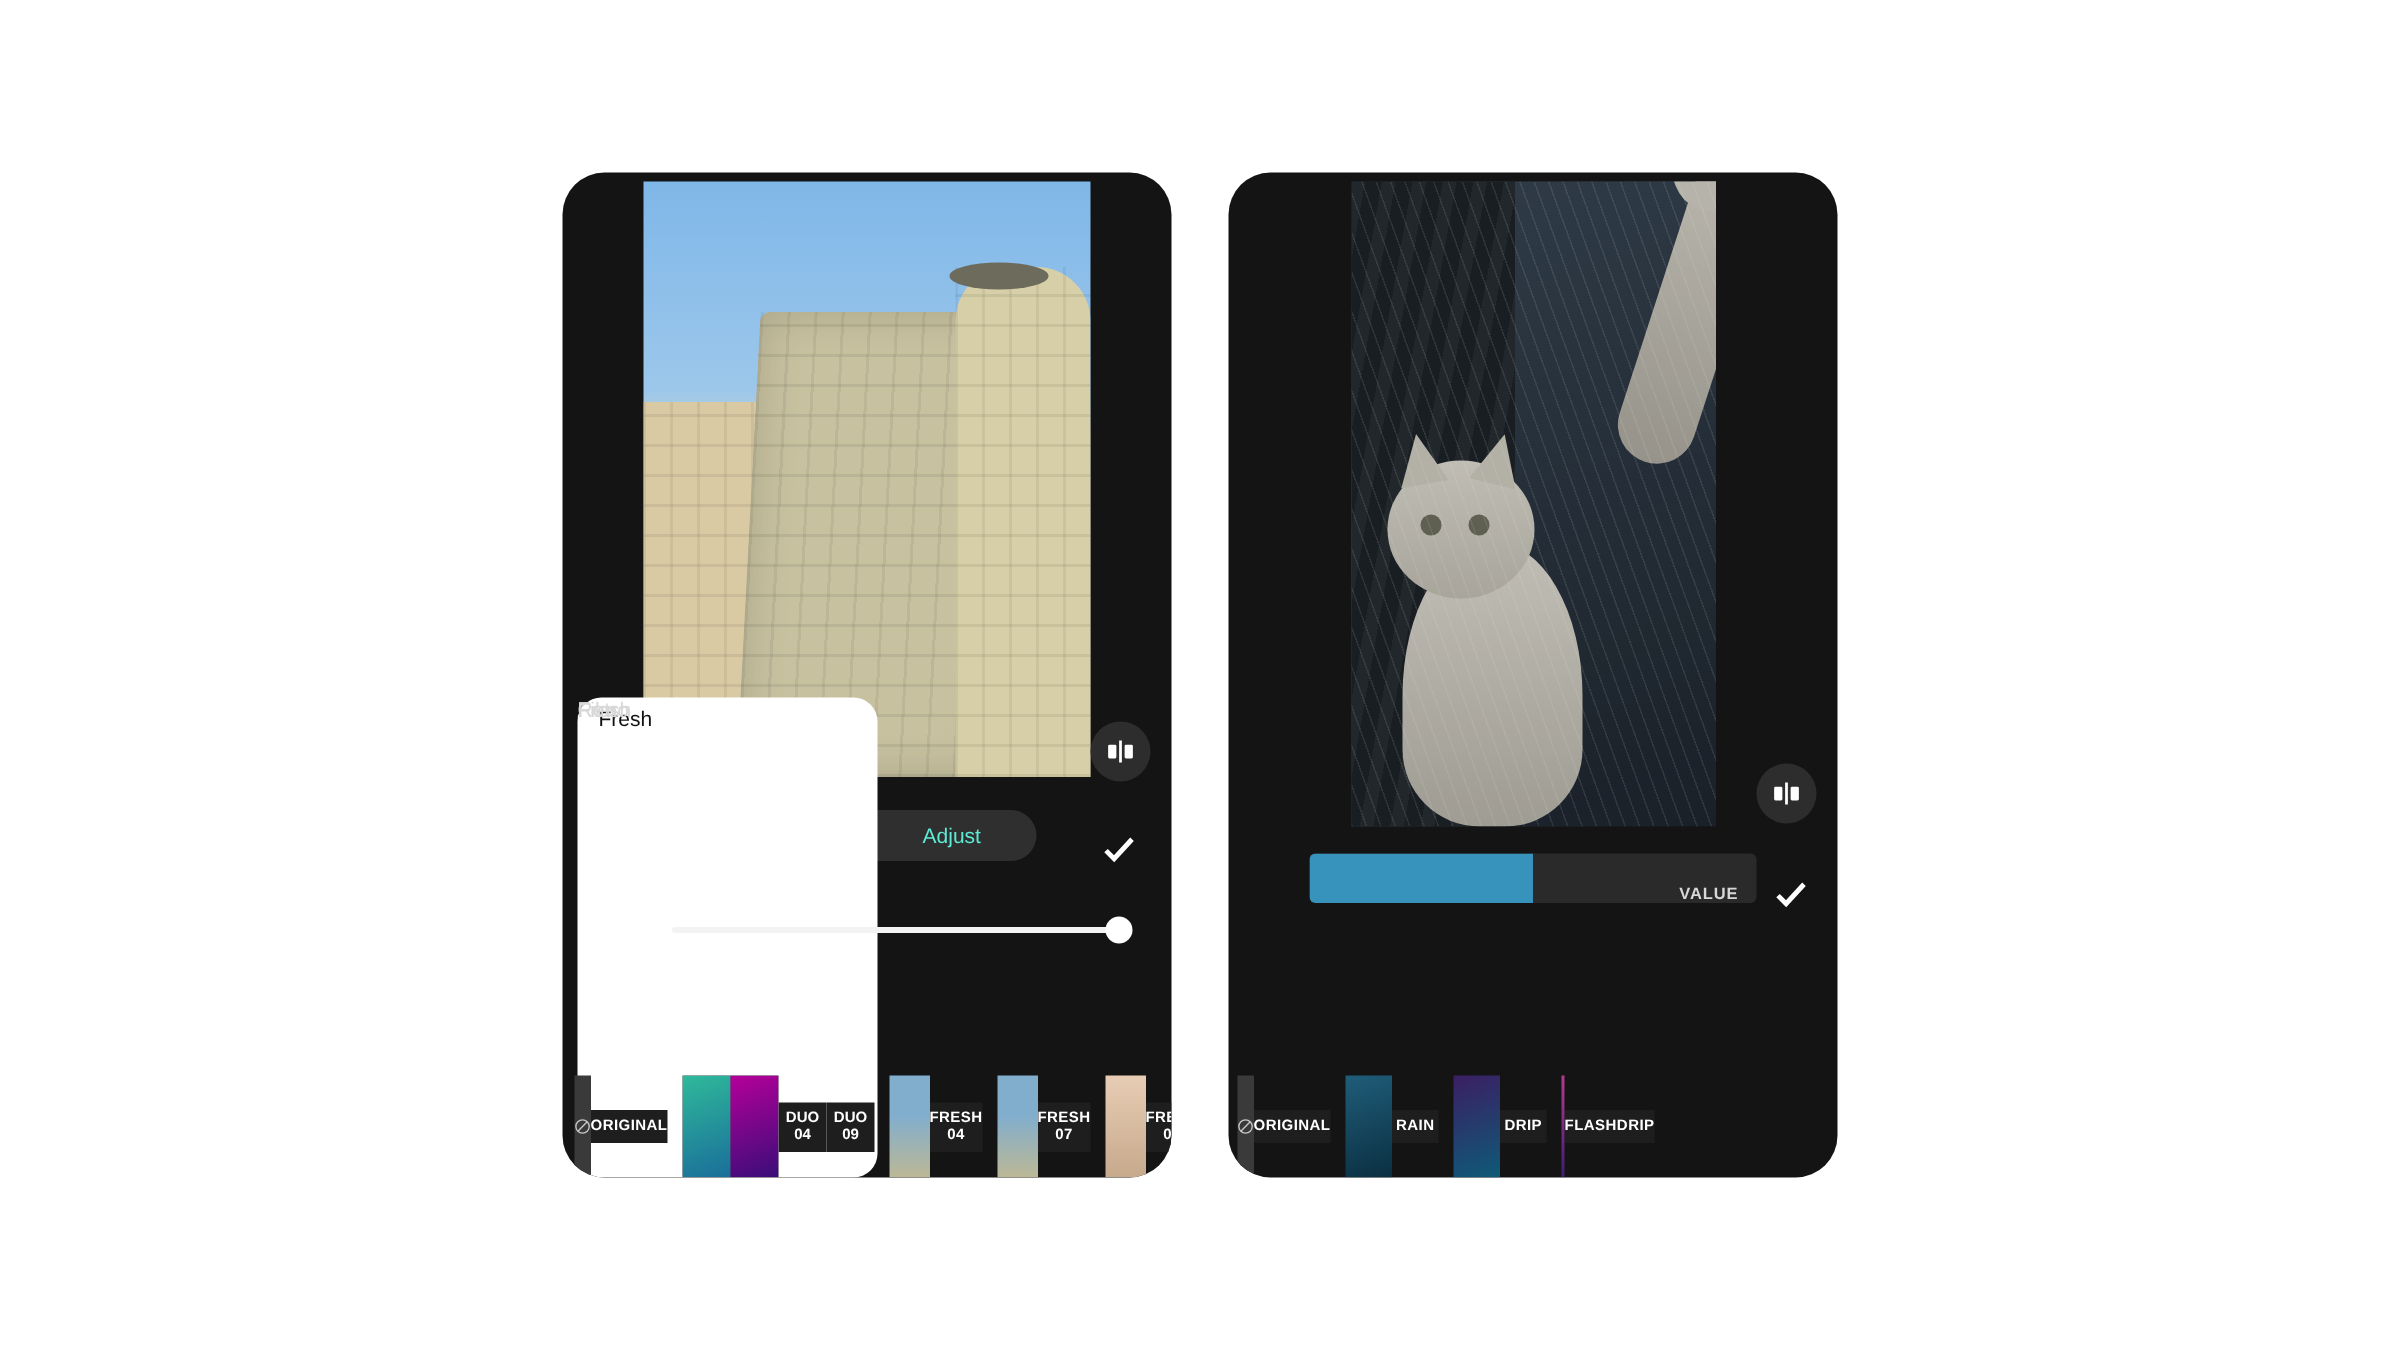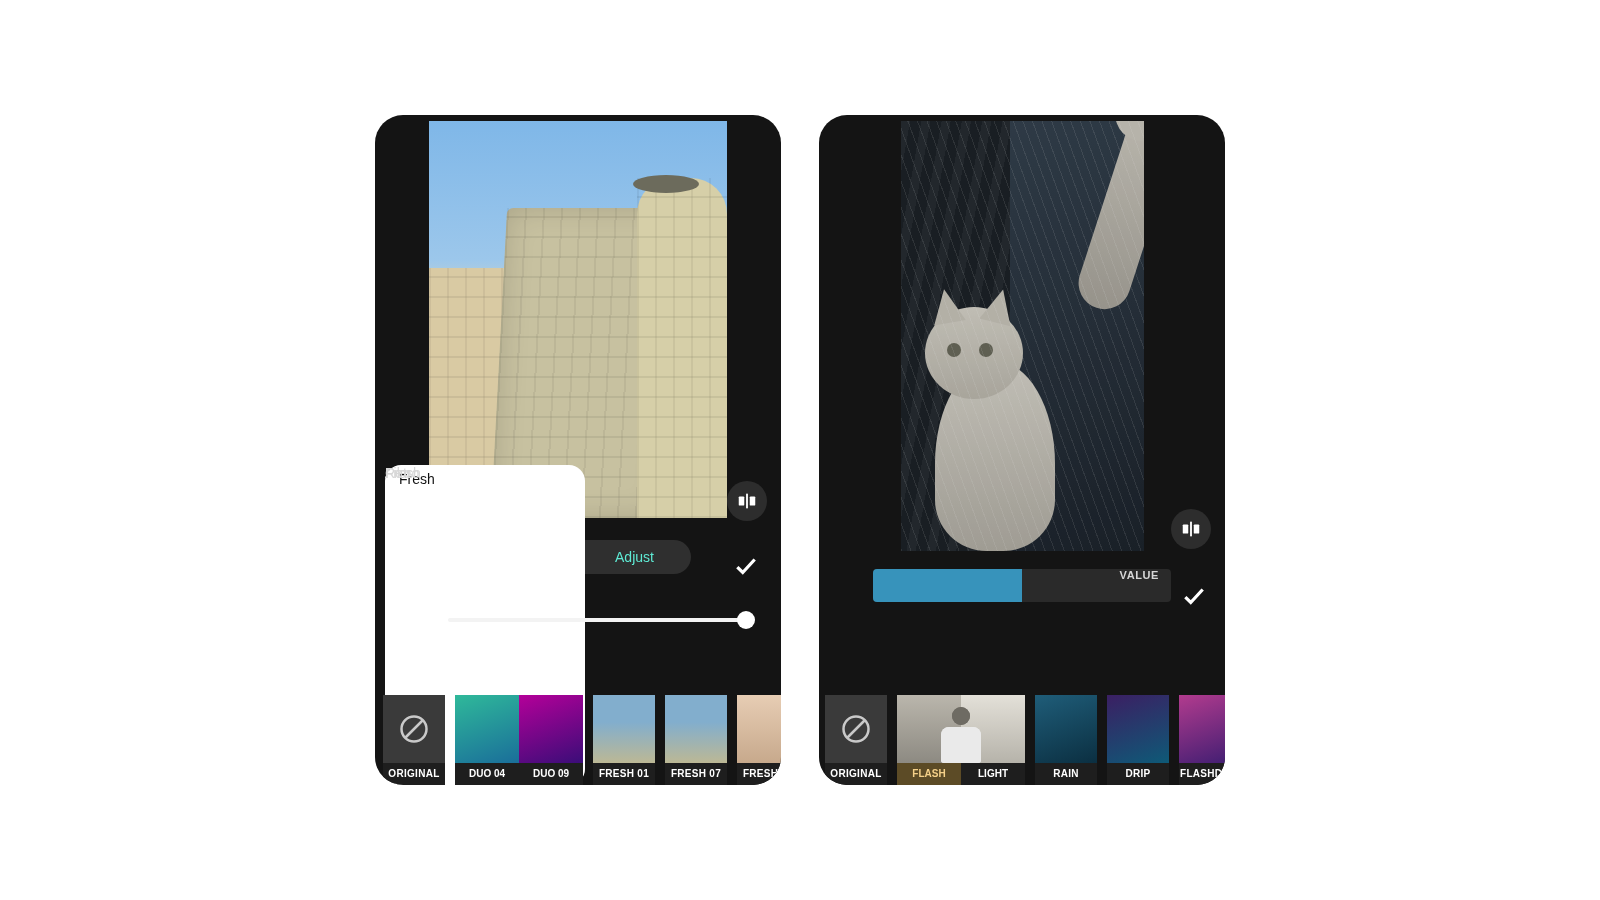--- a/index.html
+++ b/index.html
@@ -33,27 +33,27 @@
   .phone2 .cat-row{ padding:22px 0 0 6px; gap:20px; margin-left:0;}
   .cat { font-size:14px; color:#d7d7d7; white-space:nowrap; }
   .cat.pill { background:#fff; color:#111; padding:6px 14px; border-radius:16px; }
   
   .slider-row { display:flex; align-items:center; gap:14px; padding:16px 28px 0 36px; }
   .slider-val { color:#fff; font-size:14px; font-weight:600; }
   .slider { position:relative; flex:1; height:4px; background:#f3f3f3; border-radius:2px; }
   .slider .knob { position:absolute; right:-2px; top:50%; transform:translateY(-50%); width:18px; height:18px; background:#fff; border-radius:50%; }
   
   .value-bar-wrap { padding:18px 54px 0; }
-  .value-bar { height:33px; border-radius:4px; background:#2a2a2a; display:flex; align-items:flex-start; position:relative; overflow:hidden; }
+  .value-bar { height:33px; border-radius:4px; background:#2a2a2a; display:flex; align-items:flex-end; position:relative; overflow:hidden; }
   .value-fill { width:50%; height:100%; background:#3793bb; }
   .value-label { position:absolute; right:12px; color:#d7d7d7; font-size:11px; letter-spacing:.6px; font-weight:600;}
   
   .thumbs { position:absolute; left:0; right:0; bottom:0; height:96px; display:flex; align-items:flex-end; gap:10px; padding:0 0 0 8px; overflow:hidden;}
   .phone2 .thumbs{padding-left:6px;}
-  .thumb { width:62px; display:flex; flex-direction:column; align-items:center; }
+  .thumb { width:62px; display:flex; align-items:center; }
   .th-img { width:62px; height:68px; background:#555; position:relative; overflow:hidden;}
   .th-label { width:100%; text-align:center; font-size:10px; letter-spacing:.3px; font-weight:600; color:#fff; background:#1e1e1e; padding:5px 0 6px; }
   .thumb.original .th-img{ display:flex; align-items:center; justify-content:center; background:#3a3a3a;}
   .thumb.original svg{width:30px;height:30px;stroke:#c9c9c9;stroke-width:2;fill:none;}
   .thumb.double{ width:128px;}
   .thumb.double .th-img{width:128px;}
   .thumb.double .halves{display:flex;height:100%;}
   .thumb.double .half{flex:1;height:100%;}
   .thumb.double .labels{display:flex;width:100%;justify-content:flex-end;}
   .thumb.double .hl{flex:1;text-align:center;font-size:10px;font-weight:600;color:#fff;background:#1e1e1e;padding:5px 0 6px;}
@@ -158,21 +158,21 @@
               <div class="half duo05"></div>
             </div>
           </div>
         <div class="labels">
           <div class="hl">DUO 04</div>
           <div class="hl">DUO 09</div>
         </div>
       </div>
       <div class="thumb">
         <div class="th-img fresh"></div>
-        <div class="th-label">FRESH 01</div>
+        <div class="th-label">FRESH 04</div>
       </div>
       <div class="thumb">
         <div class="th-img fresh"></div>
         <div class="th-label">FRESH 07</div>
       </div>
       <div class="thumb">
         <div class="th-img portrait-a"></div>
         <div class="th-label">FRESH 03</div>
       </div>
     </div>
@@ -221,42 +221,20 @@
     <div class="thumbs">
       <div class="thumb original">
         <div class="th-img">
             <svg viewBox="0 0 24 24">
               <circle cx="12" cy="12" r="10"></circle>
               <line x1="5" y1="19" x2="19" y2="5"></line>
             </svg>
           </div>
         <div class="th-label">ORIGINAL</div>
       </div>
-      <div class="thumb double sel">
-        <div class="th-img">
-            <div class="halves">
-          <div class="half flash">
-                <div class="person">
-                  <div class="hd"></div>
-                  <div class="tb"></div>
-                </div>
-              </div>
-          <div class="half light">
-                <div class="person">
-                  <div class="hd"></div>
-                  <div class="tb"></div>
-                </div>
-              </div>
-        </div>
-          </div>
-        <div class="labels">
-          <div class="hl" style="background:#5c4b26;color:#f4d089">FLASH</div>
-          <div class="hl">LIGHT</div>
-        </div>
-      </div>
       <div class="thumb">
         <div class="th-img rain"></div>
         <div class="th-label">RAIN</div>
       </div>
       <div class="thumb">
         <div class="th-img drip"></div>
         <div class="th-label">DRIP</div>
       </div>
       <div class="thumb">
         <div class="th-img flashdrip"></div>

